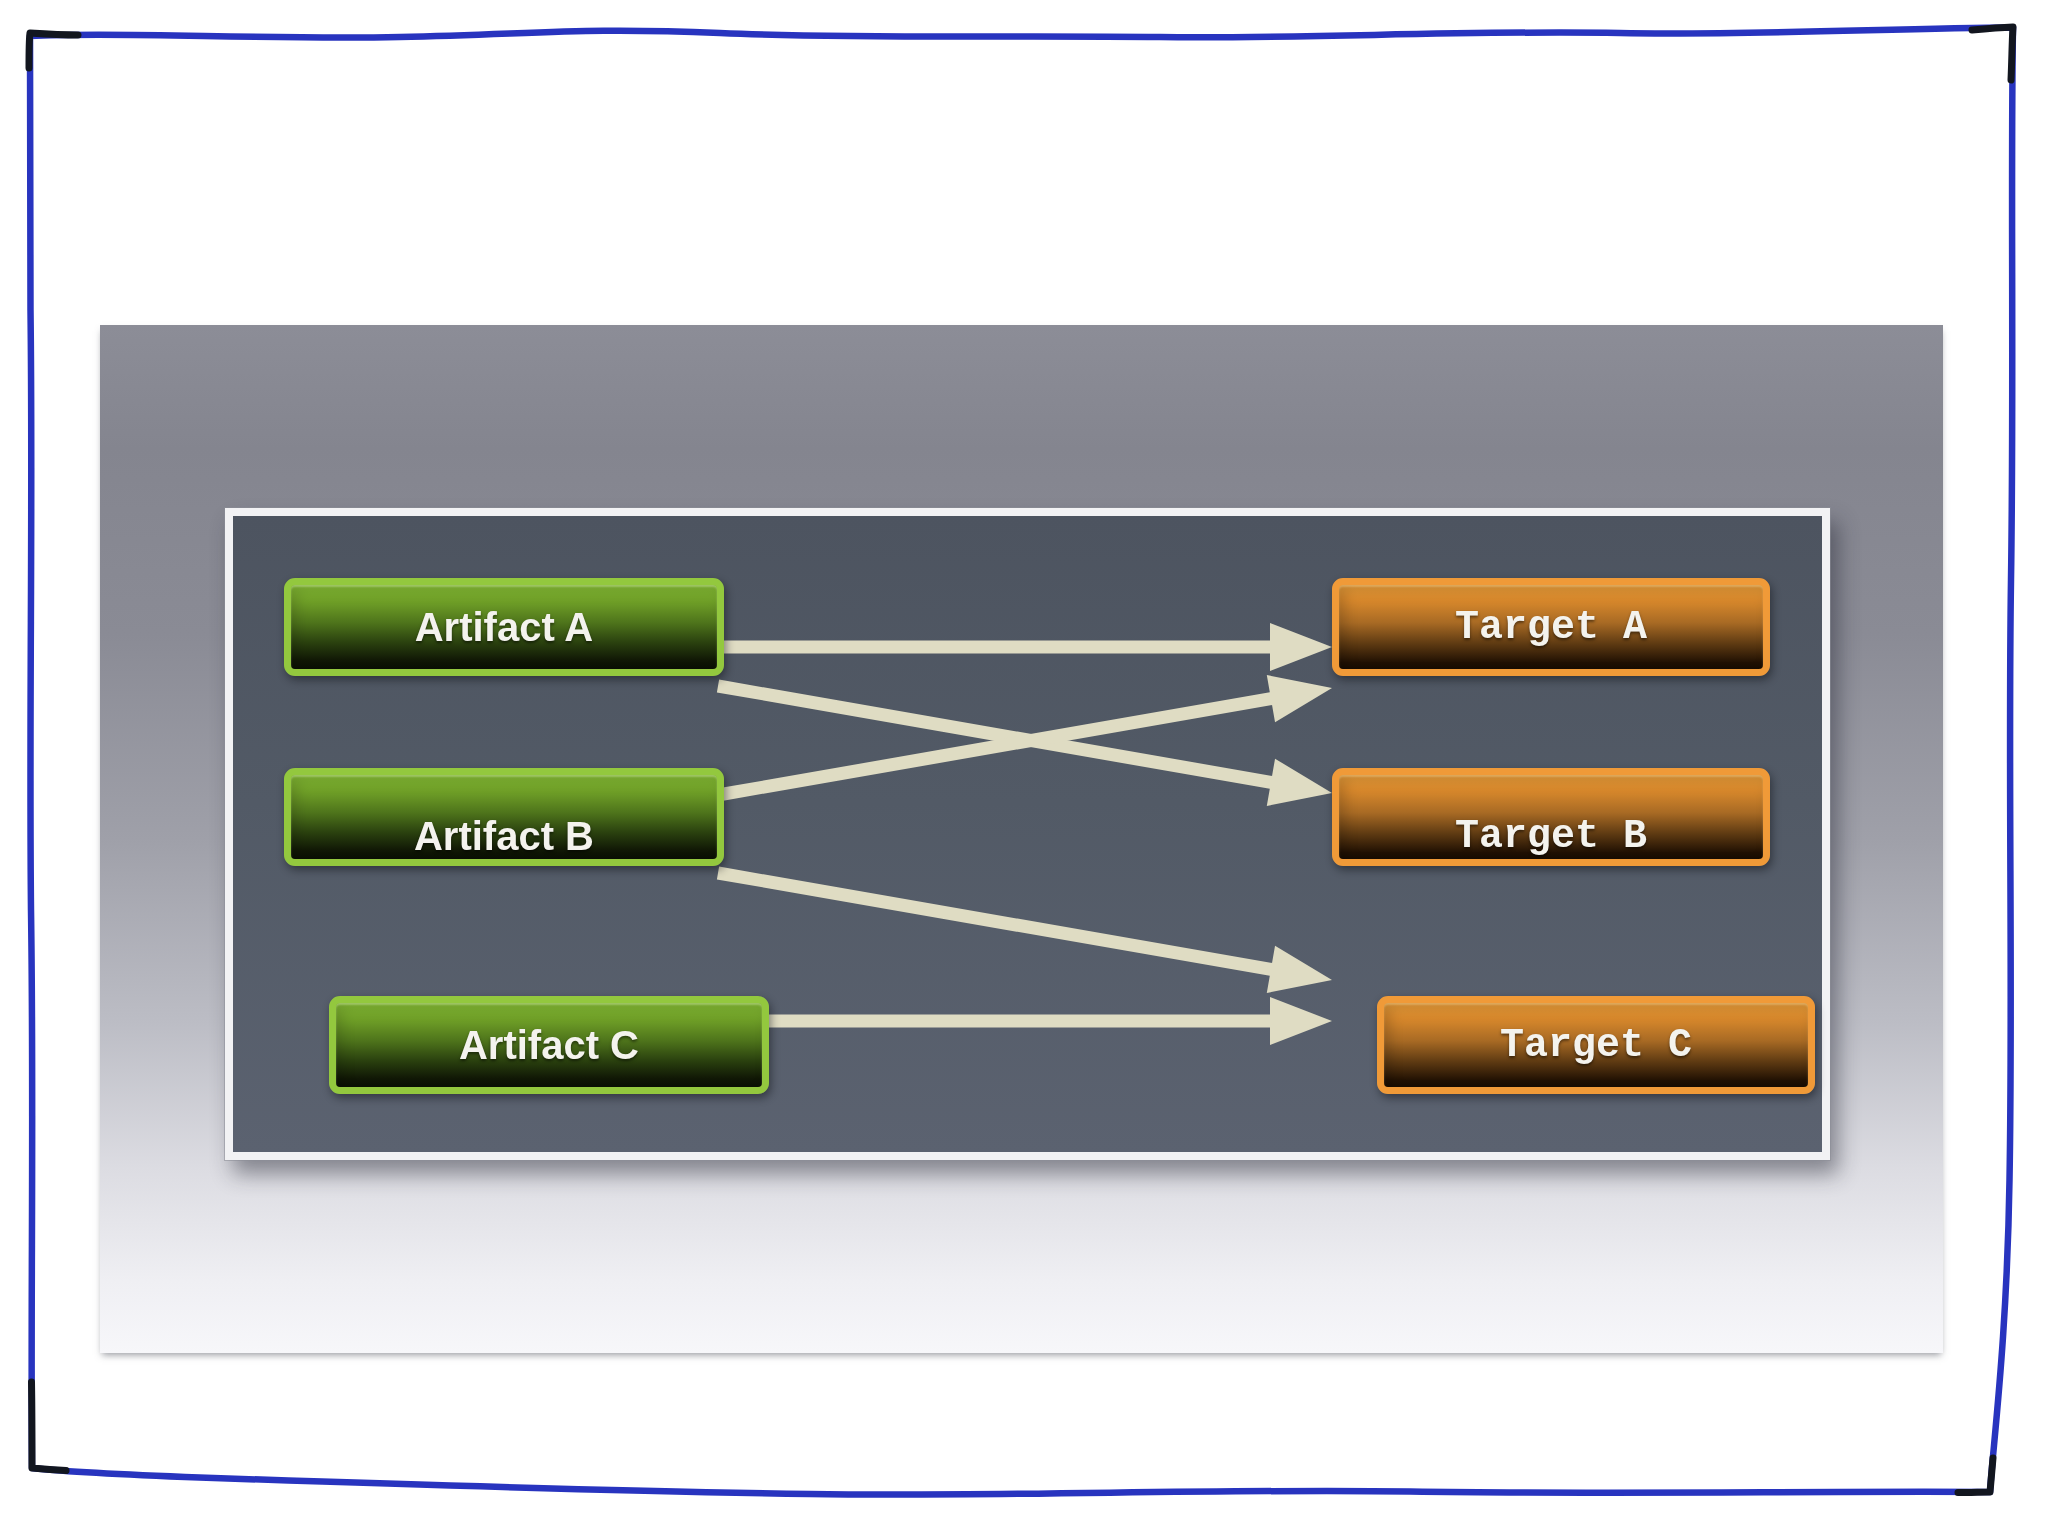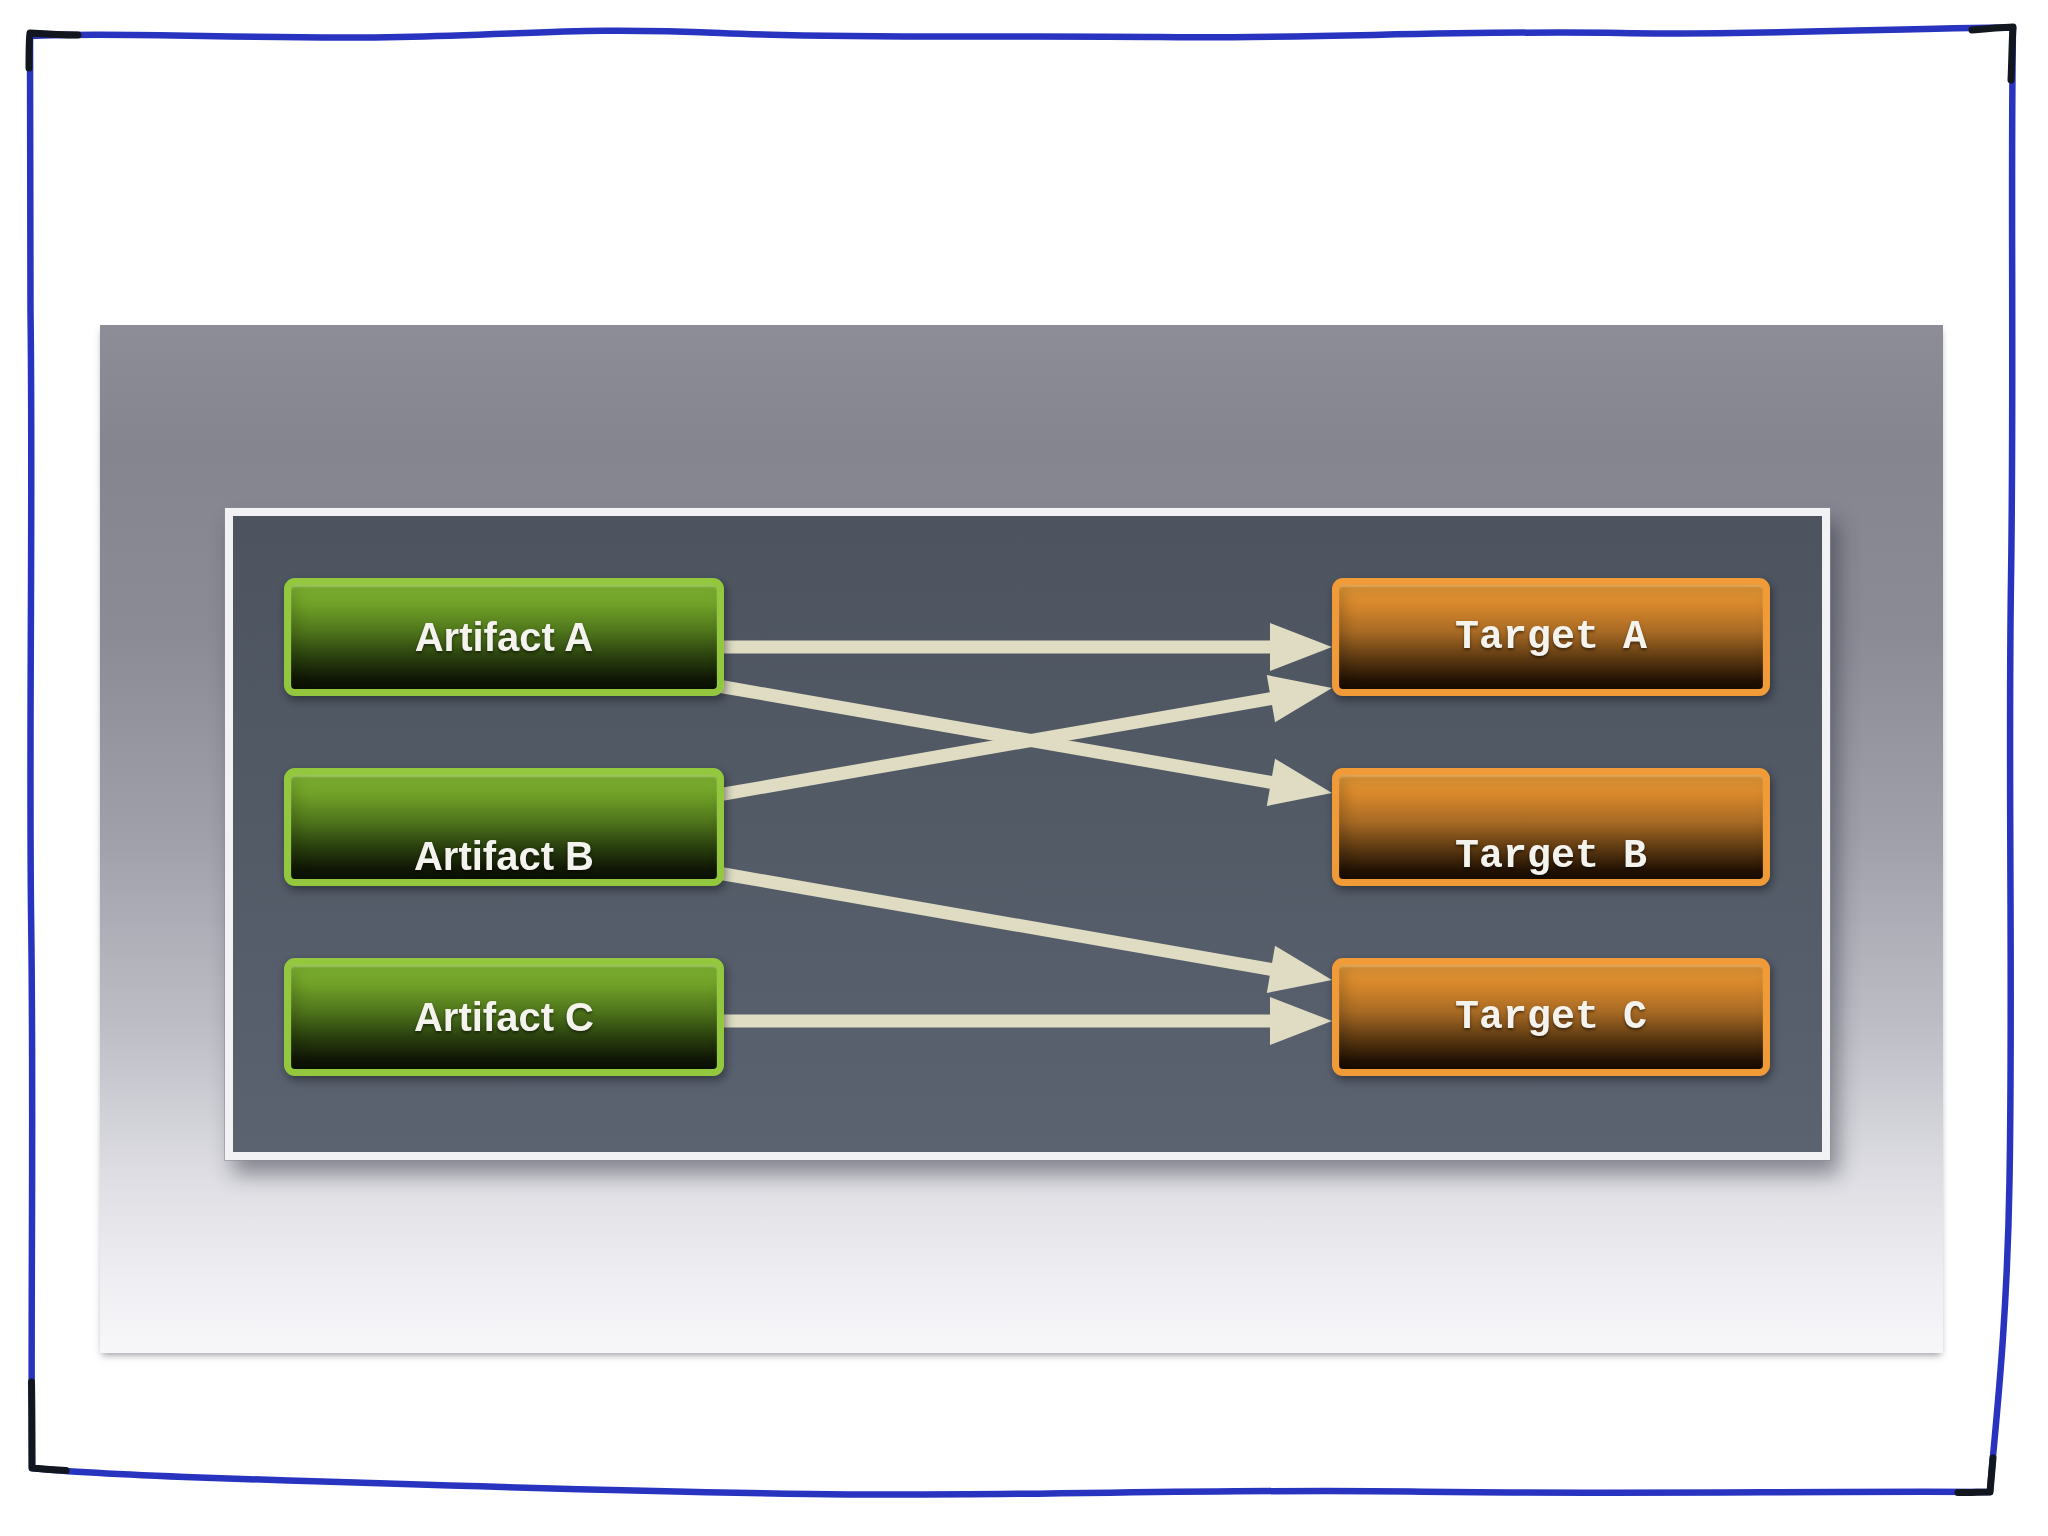--- a/index.html
+++ b/index.html
@@ -26,40 +26,40 @@
     box-sizing:border-box;border:8px solid #f2f2f4;
     background:linear-gradient(180deg,#4d5460 0%,#525a66 45%,#5b6270 100%);
     box-shadow:0 0 0 1px rgba(140,142,152,0.55), 8px 14px 20px rgba(28,31,44,0.45);
   }
 
   
   #arrows{position:absolute;left:0;top:0;width:2048px;height:1536px;z-index:3;pointer-events:none;}
 
   
   .node{
-    position:absolute;z-index:4;box-sizing:border-box;height:118px;
+    position:absolute;z-index:4;box-sizing:border-box;height:98px;
     border-radius:11px;display:flex;align-items:center;justify-content:center;
     font-size:40px;font-weight:bold;color:#f4f3ee;
     text-shadow:0 2px 3px rgba(0,0,0,0.5);
     box-shadow:2px 4px 8px rgba(8,10,16,0.45);
   }
   .artifact{
     left:284px;width:440px;
     border:7px solid var(--artifact-border,#93c83e);
     background:linear-gradient(180deg,#86bd35 0%,#6f9f27 20%,#4e741b 45%,#2b420f 68%,#101705 90%,#0a0f04 100%);
     box-shadow:2px 4px 8px rgba(8,10,16,0.45), inset 0 2px 2px rgba(235,255,200,0.35), inset 6px 6px 14px rgba(0,0,0,0.15);
   }
   .target{
     left:1332px;width:438px;
     border:7px solid var(--target-border,#f09a38);
     background:linear-gradient(180deg,#efa13b 0%,#d9892c 18%,#a86a24 45%,#5e3a12 70%,#211103 92%,#170c02 100%);
     box-shadow:2px 4px 8px rgba(8,10,16,0.45), inset 0 2px 2px rgba(255,225,170,0.35), inset 6px 6px 14px rgba(0,0,0,0.18);
     font-family:Liberation Mono, monospace;
   }
-  .row1{top:578px;} .row2{top:768px;align-items:flex-end;} .row3{top:958px;}
+  .row1{top:578px;} .row2{top:768px;align-items:flex-end;} .row3{top:996px;margin-left:45px;}
 </style>
 </head>
 <body>
 
 <div class="slide"></div>
 
 <div class="panel"></div>
 
 <svg id="arrows" viewBox="0 0 2048 1536" xmlns="http://www.w3.org/2000/svg">
     <path d="M 718 653.5

